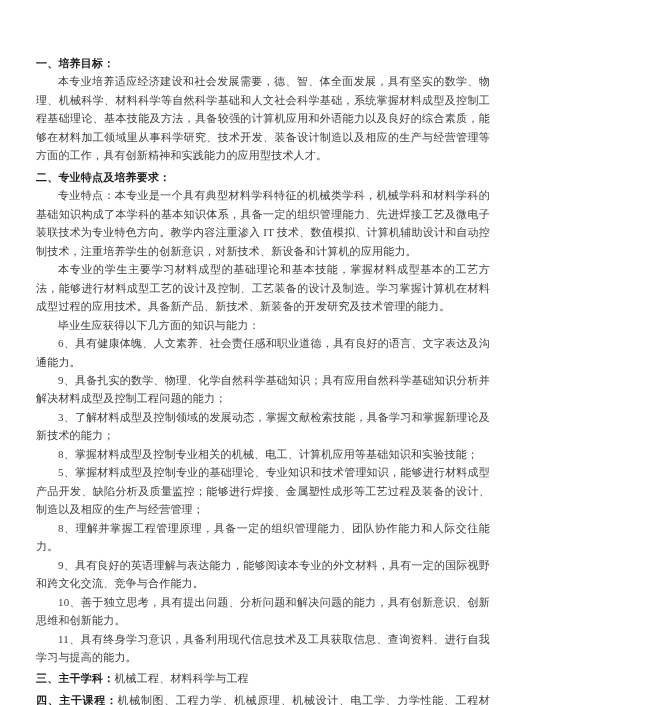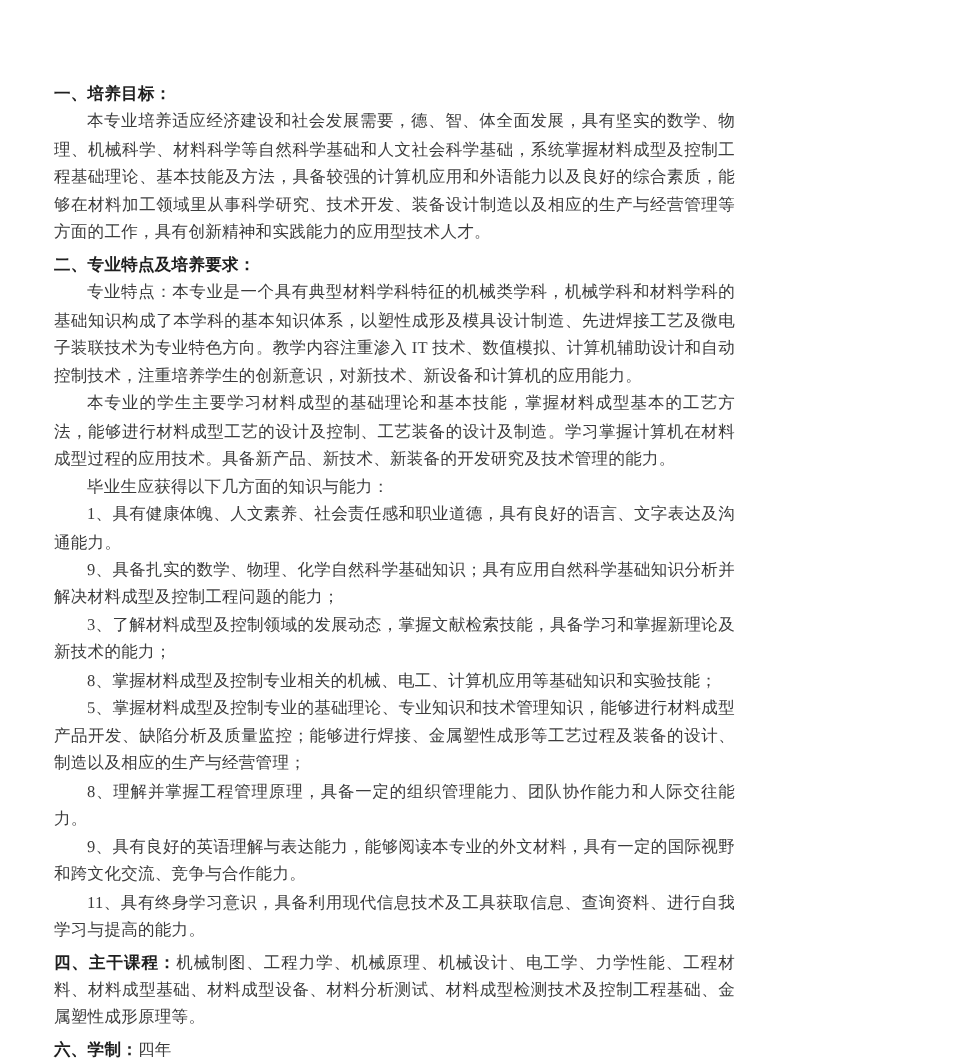--- a/index.html
+++ b/index.html
@@ -49,33 +49,35 @@
 
 <div class="page">
 
   <section class="sec">
     <p class="head">一、培养目标：</p>
     <p class="para">本专业培养适应经济建设和社会发展需要，德、智、体全面发展，具有坚实的数学、物理、机械科学、材料科学等自然科学基础和人文社会科学基础，系统掌握材料成型及控制工程基础理论、基本技能及方法，具备较强的计算机应用和外语能力以及良好的综合素质，能够在材料加工领域里从事科学研究、技术开发、装备设计制造以及相应的生产与经营管理等方面的工作，具有创新精神和实践能力的应用型技术人才。</p>
   </section>
 
   <section class="sec">
     <p class="head">二、专业特点及培养要求：</p>
-    <p class="para">专业特点：本专业是一个具有典型材料学科特征的机械类学科，机械学科和材料学科的基础知识构成了本学科的基本知识体系，以塑性成形及模具设计制造、先进焊接工艺及微电子装联技术为专业特色方向。教学内容注重渗入 IT 技术、数值模拟、计算机辅助设计和自动控制技术，注重培养学生的创新意识，对新技术、新设备和计算机的应用能力。</p>
+    <p class="para">专业特点：本专业是一个具有典型材料学科特征的机械类学科，机械学科和材料学科的基础知识构成了本学科的基本知识体系，具备一定的组织管理能力、先进焊接工艺及微电子装联技术为专业特色方向。教学内容注重渗入 IT 技术、数值模拟、计算机辅助设计和自动控制技术，注重培养学生的创新意识，对新技术、新设备和计算机的应用能力。</p>
     <p class="para">本专业的学生主要学习材料成型的基础理论和基本技能，掌握材料成型基本的工艺方法，能够进行材料成型工艺的设计及控制、工艺装备的设计及制造。学习掌握计算机在材料成型过程的应用技术。具备新产品、新技术、新装备的开发研究及技术管理的能力。</p>
     <p class="para">毕业生应获得以下几方面的知识与能力：</p>
-    <p class="para">1、具有健康体魄、人文素养、社会责任感和职业道德，具有良好的语言、文字表达及沟通能力。</p>
+    <p class="para">6、具有健康体魄、人文素养、社会责任感和职业道德，具有良好的语言、文字表达及沟通能力。</p>
     <p class="para">9、具备扎实的数学、物理、化学自然科学基础知识；具有应用自然科学基础知识分析并解决材料成型及控制工程问题的能力；</p>
     <p class="para">3、了解材料成型及控制领域的发展动态，掌握文献检索技能，具备学习和掌握新理论及新技术的能力；</p>
     <p class="para">8、掌握材料成型及控制专业相关的机械、电工、计算机应用等基础知识和实验技能；</p>
     <p class="para">5、掌握材料成型及控制专业的基础理论、专业知识和技术管理知识，能够进行材料成型产品开发、缺陷分析及质量监控；能够进行焊接、金属塑性成形等工艺过程及装备的设计、制造以及相应的生产与经营管理；</p>
     <p class="para">8、理解并掌握工程管理原理，具备一定的组织管理能力、团队协作能力和人际交往能力。</p>
     <p class="para">9、具有良好的英语理解与表达能力，能够阅读本专业的外文材料，具有一定的国际视野和跨文化交流、竞争与合作能力。</p>
+    <p class="para">10、善于独立思考，具有提出问题、分析问题和解决问题的能力，具有创新意识、创新思维和创新能力。</p>
     <p class="para">11、具有终身学习意识，具备利用现代信息技术及工具获取信息、查询资料、进行自我学习与提高的能力。</p>
   </section>
 
+  <p class="line"><span class="head-inline">三、主干学科：</span><span class="inline-text">机械工程、材料科学与工程</span></p>
 
   <p class="line"><span class="head-inline">四、主干课程：</span><span class="inline-text">机械制图、工程力学、机械原理、机械设计、电工学、力学性能、工程材料、材料成型基础、材料成型设备、材料分析测试、材料成型检测技术及控制工程基础、金属塑性成形原理等。</span></p>
 
 
   <p class="line"><span class="head-inline">六、学制：</span><span class="inline-text">四年</span></p>
 
   <p class="line"><span class="head-inline">七、毕业条件：</span><span class="inline-text">修满 175 学分（其中理论教学 134 学分，实践教学 41 学分）准予毕业。</span></p>
 
   <p class="line"><span class="head-inline">八、授予学位：</span><span class="inline-text">工学学士</span></p>
 

